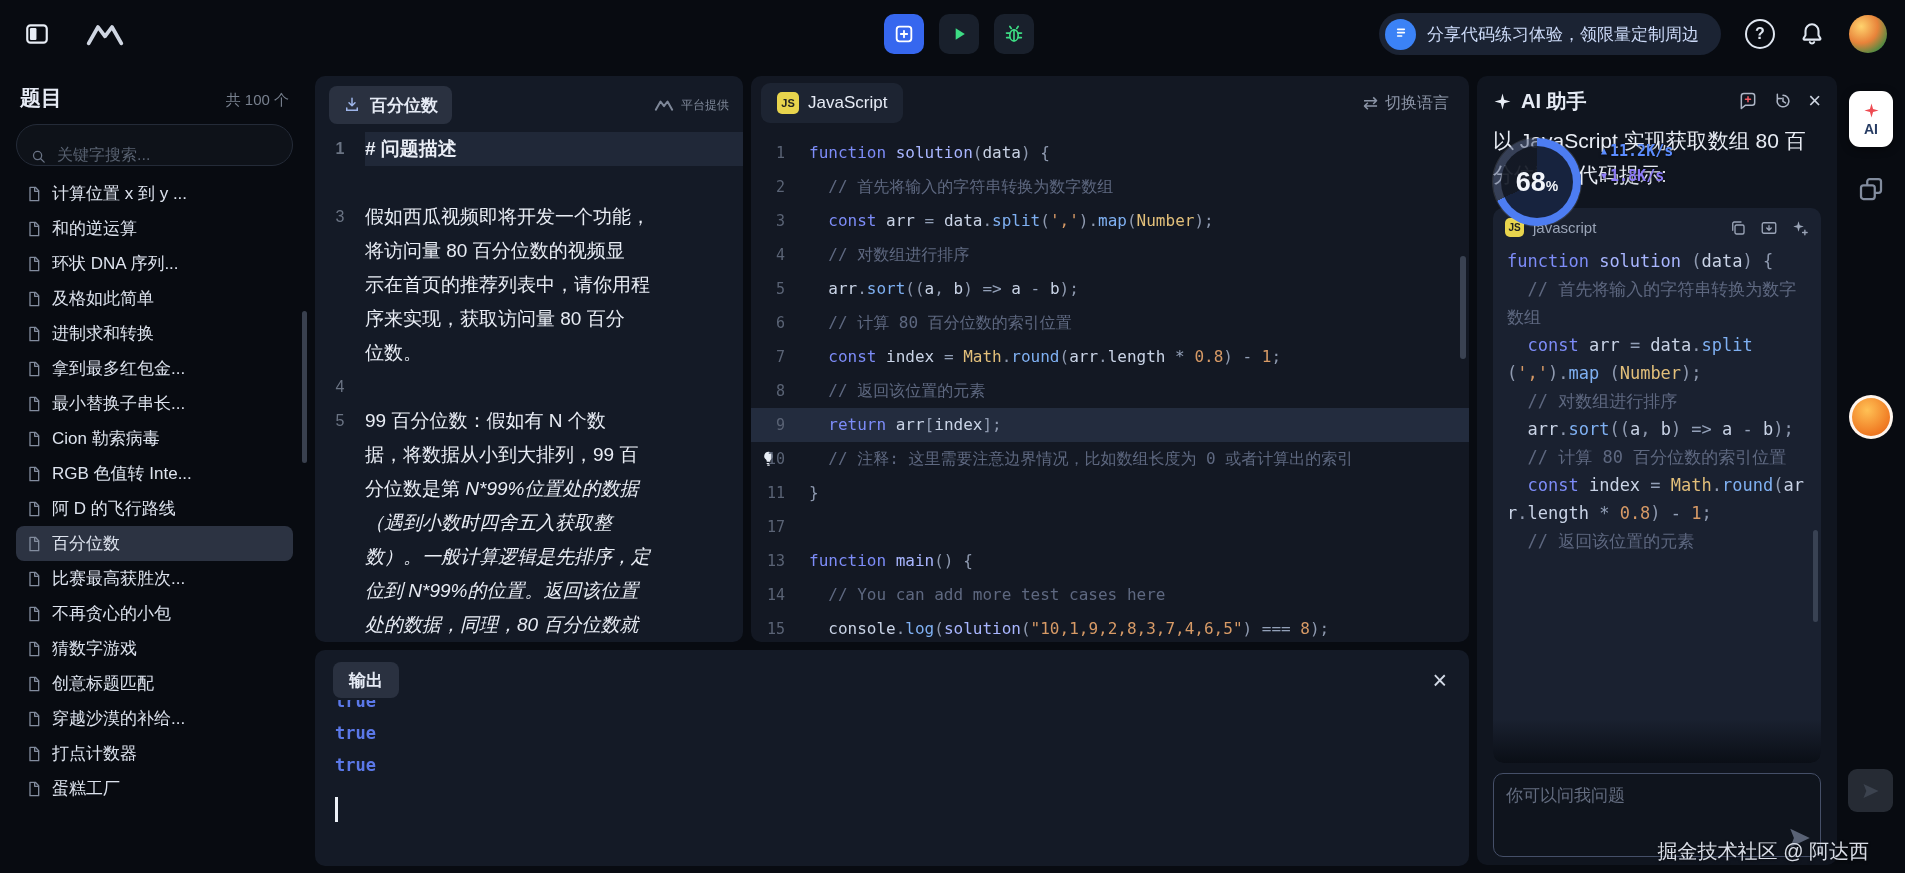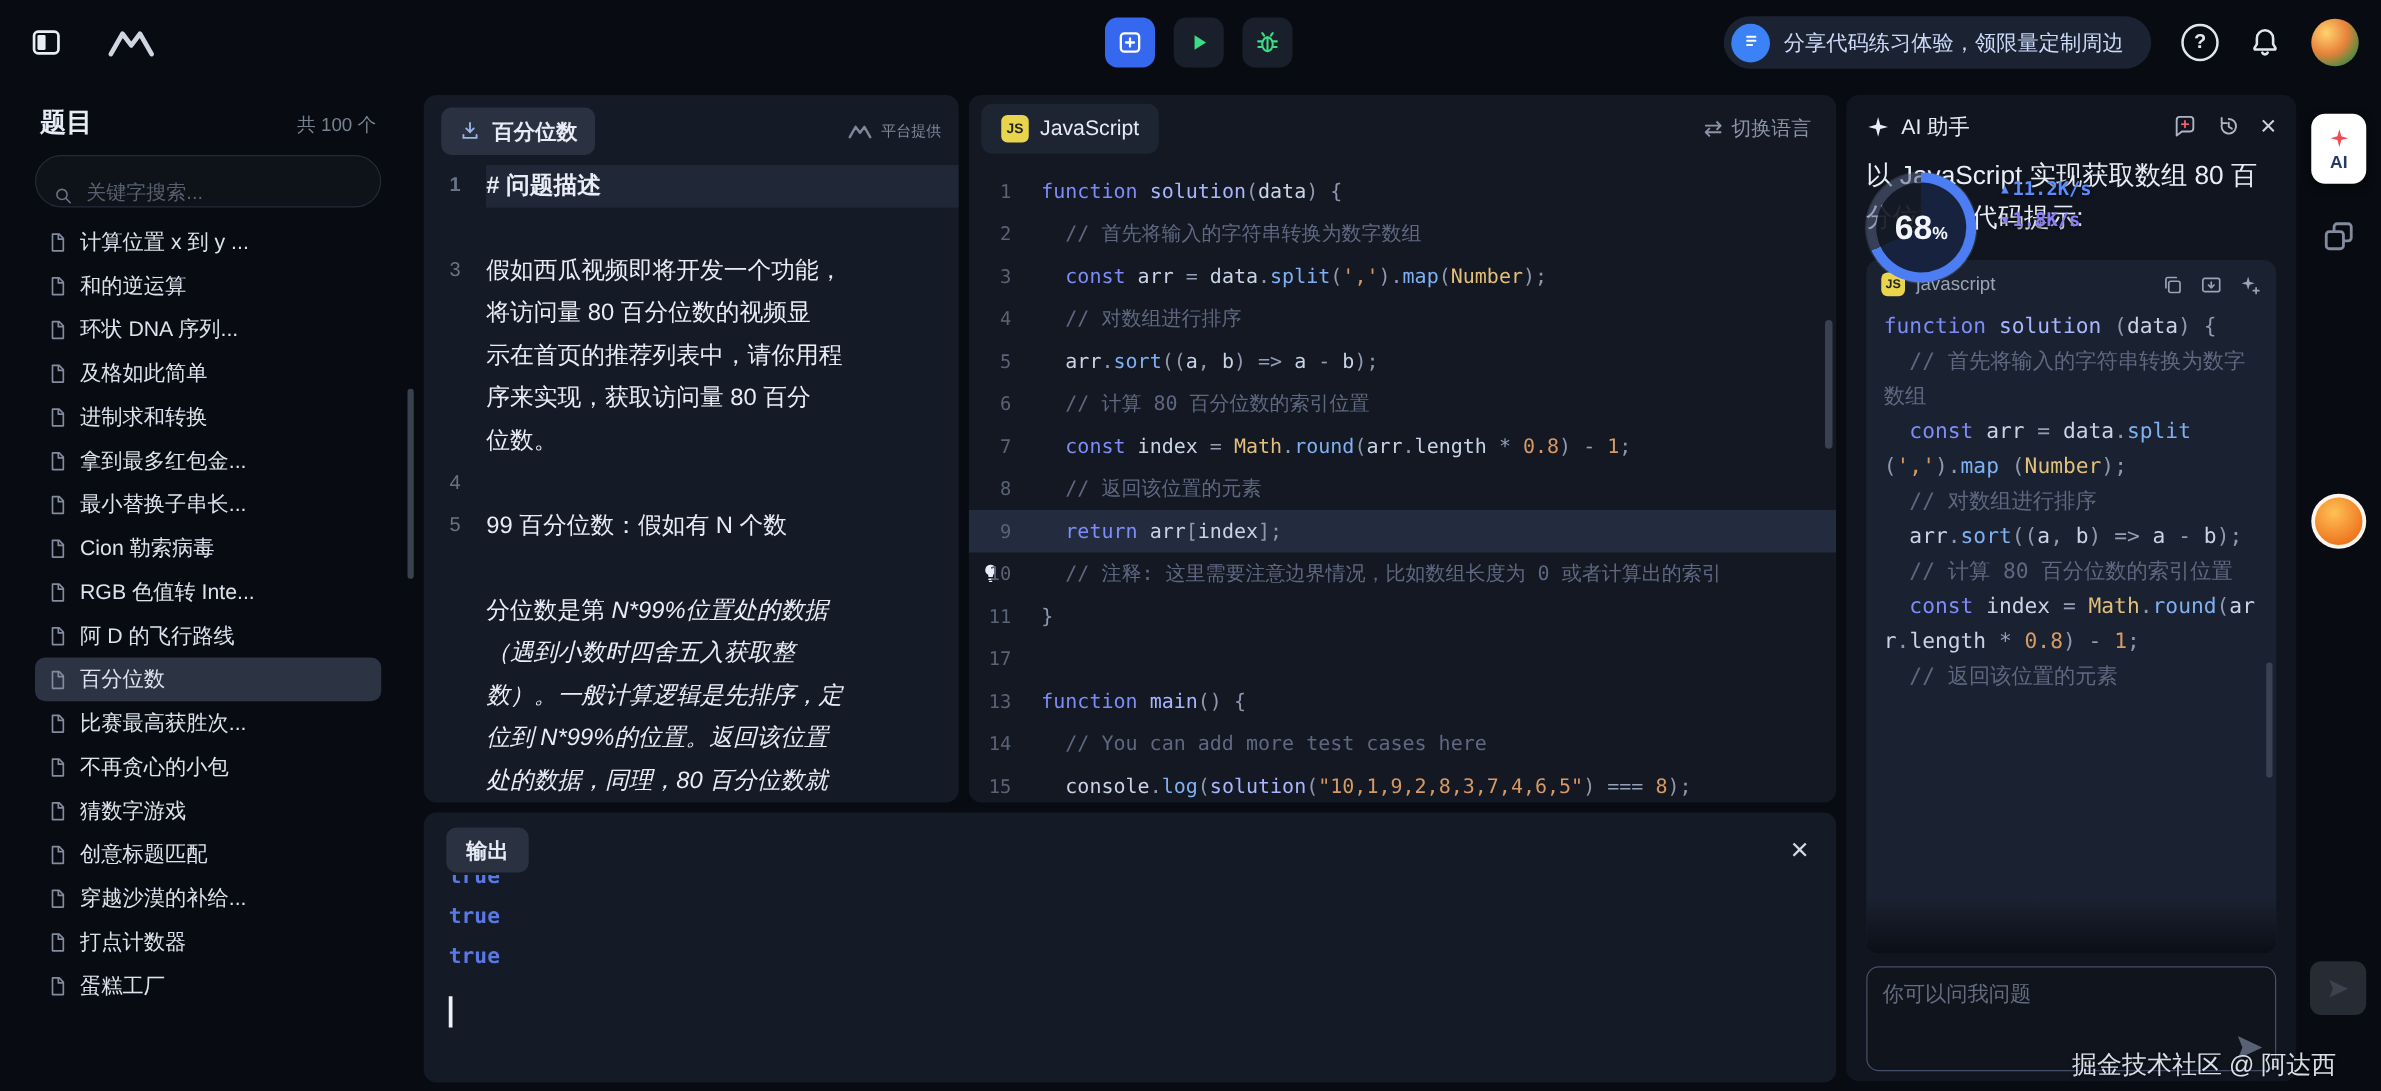--- a/index.html
+++ b/index.html
@@ -22,21 +22,21 @@
   .help{width:26px;height:26px;border:2.5px solid #dfe6f0;border-radius:50%;display:flex;align-items:center;justify-content:center;
         font-weight:bold;font-size:16px;color:#dfe6f0;cursor:pointer}
   .bellbtn{cursor:pointer}
   .avatar{width:38px;height:38px;border-radius:50%;cursor:pointer;
           background:radial-gradient(circle at 32% 30%,#ffd36e,#e8833a 45%,#4e8a42 78%,#2a5a2a)}
 
   
   .body{display:flex;height:805px}
 
   
-  .sidebar{width:277px;flex-shrink:0;padding:12px 28px 0;position:relative}
+  .sidebar{width:277px;flex-shrink:0;padding:12px 16px 0;position:relative}
   .sb-head{display:flex;align-items:baseline;justify-content:space-between;padding:4px 4px 0}
   .sb-title{font-size:21px;font-weight:bold}
   .sb-count{font-size:15px;color:#78818f}
   .search{margin-top:12px;height:42px;border-radius:21px;background:#0e1219;border:1px solid #242b38;
           display:flex;align-items:flex-end;gap:9px;padding:0 14px;box-sizing:border-box}
   .search input{background:transparent;border:none;outline:none;color:#aab3c5;font-size:16px;width:100%;font-family:inherit}
   .search input::placeholder{color:#57606f}
   .sb-list{margin-top:10px}
   .sb-item{height:35px;display:flex;align-items:center;gap:10px;padding:0 10px;border-radius:8px;font-size:17px;color:#dde3ee;
            cursor:pointer;white-space:nowrap;overflow:hidden}
@@ -91,21 +91,21 @@
   .out-close{color:#d3dae6;font-size:25px;line-height:1;cursor:pointer}
   .out-body{margin-top:2px;padding-left:20px;flex:1;overflow:hidden}
   .out-lines{margin-top:-15px;font-family:"DejaVu Sans Mono",monospace;font-size:17px;line-height:32px;color:#5b78e8;font-weight:bold}
   .caret{width:3px;height:25px;background:#edf1f8;margin-top:16px;animation:blink 1.1s steps(2) infinite}
   @keyframes blink{50%{opacity:0}}
 
   
   .ai{width:360px;flex-shrink:0;margin:8px 0;background:#10151f;border-radius:10px;display:flex;flex-direction:column;
       position:relative;padding:10px 16px 8px;box-sizing:border-box}
   .ai-head{display:flex;align-items:center;gap:9px;height:30px;flex-shrink:0}
-  .ai-title{font-size:17px;font-weight:normal}
+  .ai-title{font-size:20px;font-weight:bold}
   .ai-head-icons{margin-left:auto;display:flex;gap:15px;align-items:center;color:#aeb6c6}
   .ai-head-icons > *{cursor:pointer}
   .ai-close{font-size:22px;line-height:1;color:#cdd4e0}
   .ai-body{flex:1;position:relative;margin-top:8px;min-height:0;display:flex;flex-direction:column}
   .ai-intro{font-size:21px;line-height:34px;color:#e9edf5;flex-shrink:0}
   .gauge{position:absolute;left:0;top:14px;width:88px;height:88px;border-radius:50%;z-index:3;
          background:conic-gradient(#4d7df2 0 68%,rgba(86,99,132,0.55) 68% 100%);
          display:flex;align-items:center;justify-content:center;box-shadow:0 0 0 1px rgba(255,255,255,0.12)}
   .gauge::before{content:"";position:absolute;inset:8px;border-radius:50%;background:rgba(13,18,28,0.84)}
   .gauge-val{position:relative;font-weight:bold;font-size:27px;color:#f2f5fa}
@@ -409,20 +409,21 @@
               <div class="pc-row">
      <span class="pc-num">4</span>
      <span class="pc-text"></span>
               </div>
               <div class="pc-row">
      <span class="pc-num">5</span>
      <span class="pc-text"><span>99 百分位数：假如有 N 个数</span></span>
               </div>
               <div class="pc-row">
      <span class="pc-num"></span>
+     <span class="pc-text"><span>据，将数据从小到大排列，99 百</span></span>
               </div>
               <div class="pc-row">
      <span class="pc-num"></span>
      <span class="pc-text"><span>分位数是第 </span><span class="it">N*99%位置处的数据</span></span>
               </div>
               <div class="pc-row">
      <span class="pc-num"></span>
      <span class="pc-text"><span class="it">（遇到小数时四舍五入获取整</span></span>
               </div>
               <div class="pc-row">

